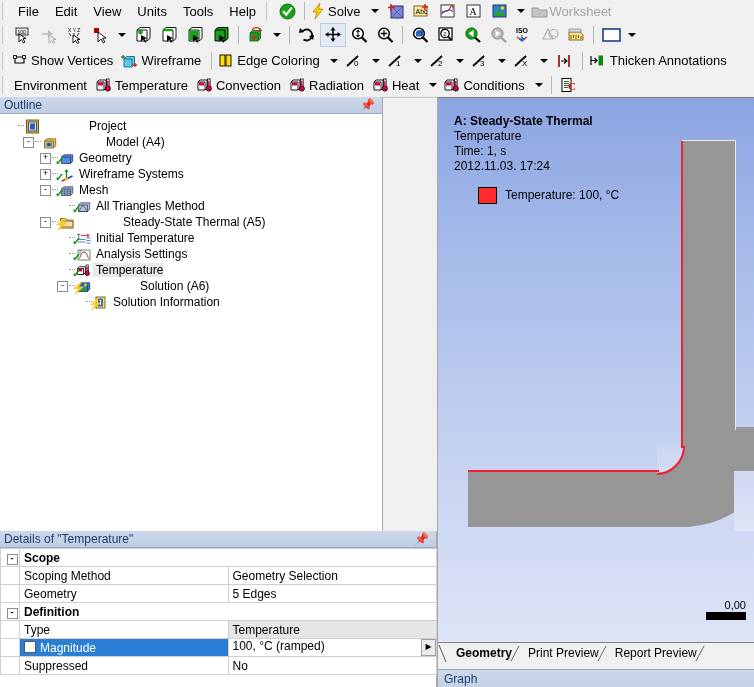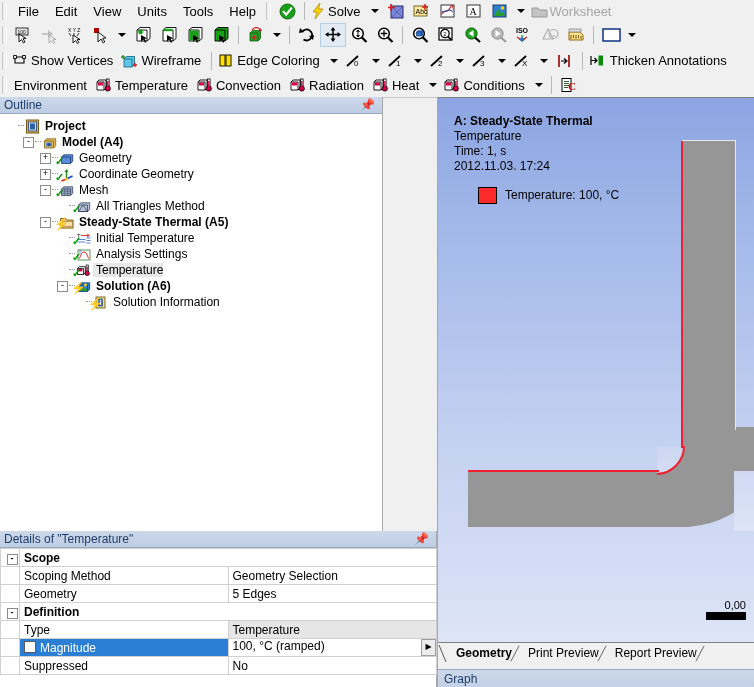--- a/index.html
+++ b/index.html
@@ -40,21 +40,21 @@
   .panel-hdr{height:17px;background:#c9d5e8;
     background:linear-gradient(#ccd8ea,#bfcde3);
     border-bottom:1px solid #9aa9c2;font-size:12px;color:#1e3e6b;
     display:flex;align-items:center;padding:0 4px;box-sizing:border-box;}
   .panel-hdr .ttl{flex:1;}
   .pin{font-size:12px;color:#1e3e6b;padding-right:3px;}
   #tree{padding:4px 0 0 6px;font-size:12px;}
   .tnode{display:flex;align-items:center;height:16px;white-space:nowrap;position:relative;}
   .tnode .lbl{padding-left:3px;}
   .tnode .lbl.sel{background:#e8e8e8;}
-  .bold{font-weight:bold;}
+  .bold{font-weight:normal;margin-left:44px;}
   .exp{width:9px;height:9px;border:1px solid #8c8c8c;background:#fff;
     font-size:9px;line-height:7px;text-align:center;color:#000;
     display:inline-block;flex:none;font-family:"Liberation Sans",sans-serif;}
   .spc{display:inline-block;flex:none;}
   .dots{display:inline-block;flex:none;height:1px;border-top:1px dotted #9a9a9a;margin:0 1px;}
   .ico{width:16px;height:15px;flex:none;position:relative;margin-right:1px;}
   .chk{position:absolute;left:-4px;bottom:-1px;color:#0a9a0a;font-size:11px;line-height:11px;font-weight:bold;}
   .bolt{position:absolute;left:-5px;bottom:0px;color:#e8b400;font-size:12px;line-height:11px;font-weight:bold;}
 
   
@@ -515,21 +515,21 @@
           <span class="spc" style="width: 34px;"></span>
           <span class="exp">+</span>
           <span class="dots" style="width: 6px;"></span>
           <span class="ico"><svg width="16" height="15" viewBox="0 0 15 15" xmlns="http://www.w3.org/2000/svg">
               <path d="M7 13 L7 3" stroke="#1a8a1a" stroke-width="1.4"></path>
               <path d="M7 2 l-2 3 h4 Z" fill="#1a8a1a"></path>
               <path d="M7 12 L2 14" stroke="#d02020" stroke-width="1.4"></path>
               <path d="M7 12 L13 9" stroke="#1a3ad0" stroke-width="1.4"></path>
               <circle cx="7" cy="12" r="1.5" fill="#ffd000"></circle>
             </svg><span class="chk">✓</span></span>
-          <span class="lbl">Coordinate Geometry</span>
+          <span class="lbl">Wireframe Systems</span>
         </div>
         <div class="tnode">
           <span class="spc" style="width: 34px;"></span>
           <span class="exp">-</span>
           <span class="dots" style="width: 6px;"></span>
           <span class="ico"><svg width="16" height="15" viewBox="0 0 15 15" xmlns="http://www.w3.org/2000/svg">
               <path d="M2 6 h9 v6.5 H2 Z M2 6 l2.2 -2.2 h9 v6.5 l-2.2 2.2" fill="#9aa8c0" stroke="#3a4a6a" stroke-width="0.8"></path>
               <path d="M5 6 v6.5 M8 6 v6.5 M2 8.2 h9 M2 10.4 h9" stroke="#3a4a6a" stroke-width="0.5"></path>
             </svg><span class="chk">✓</span></span>
           <span class="lbl">Mesh</span>

